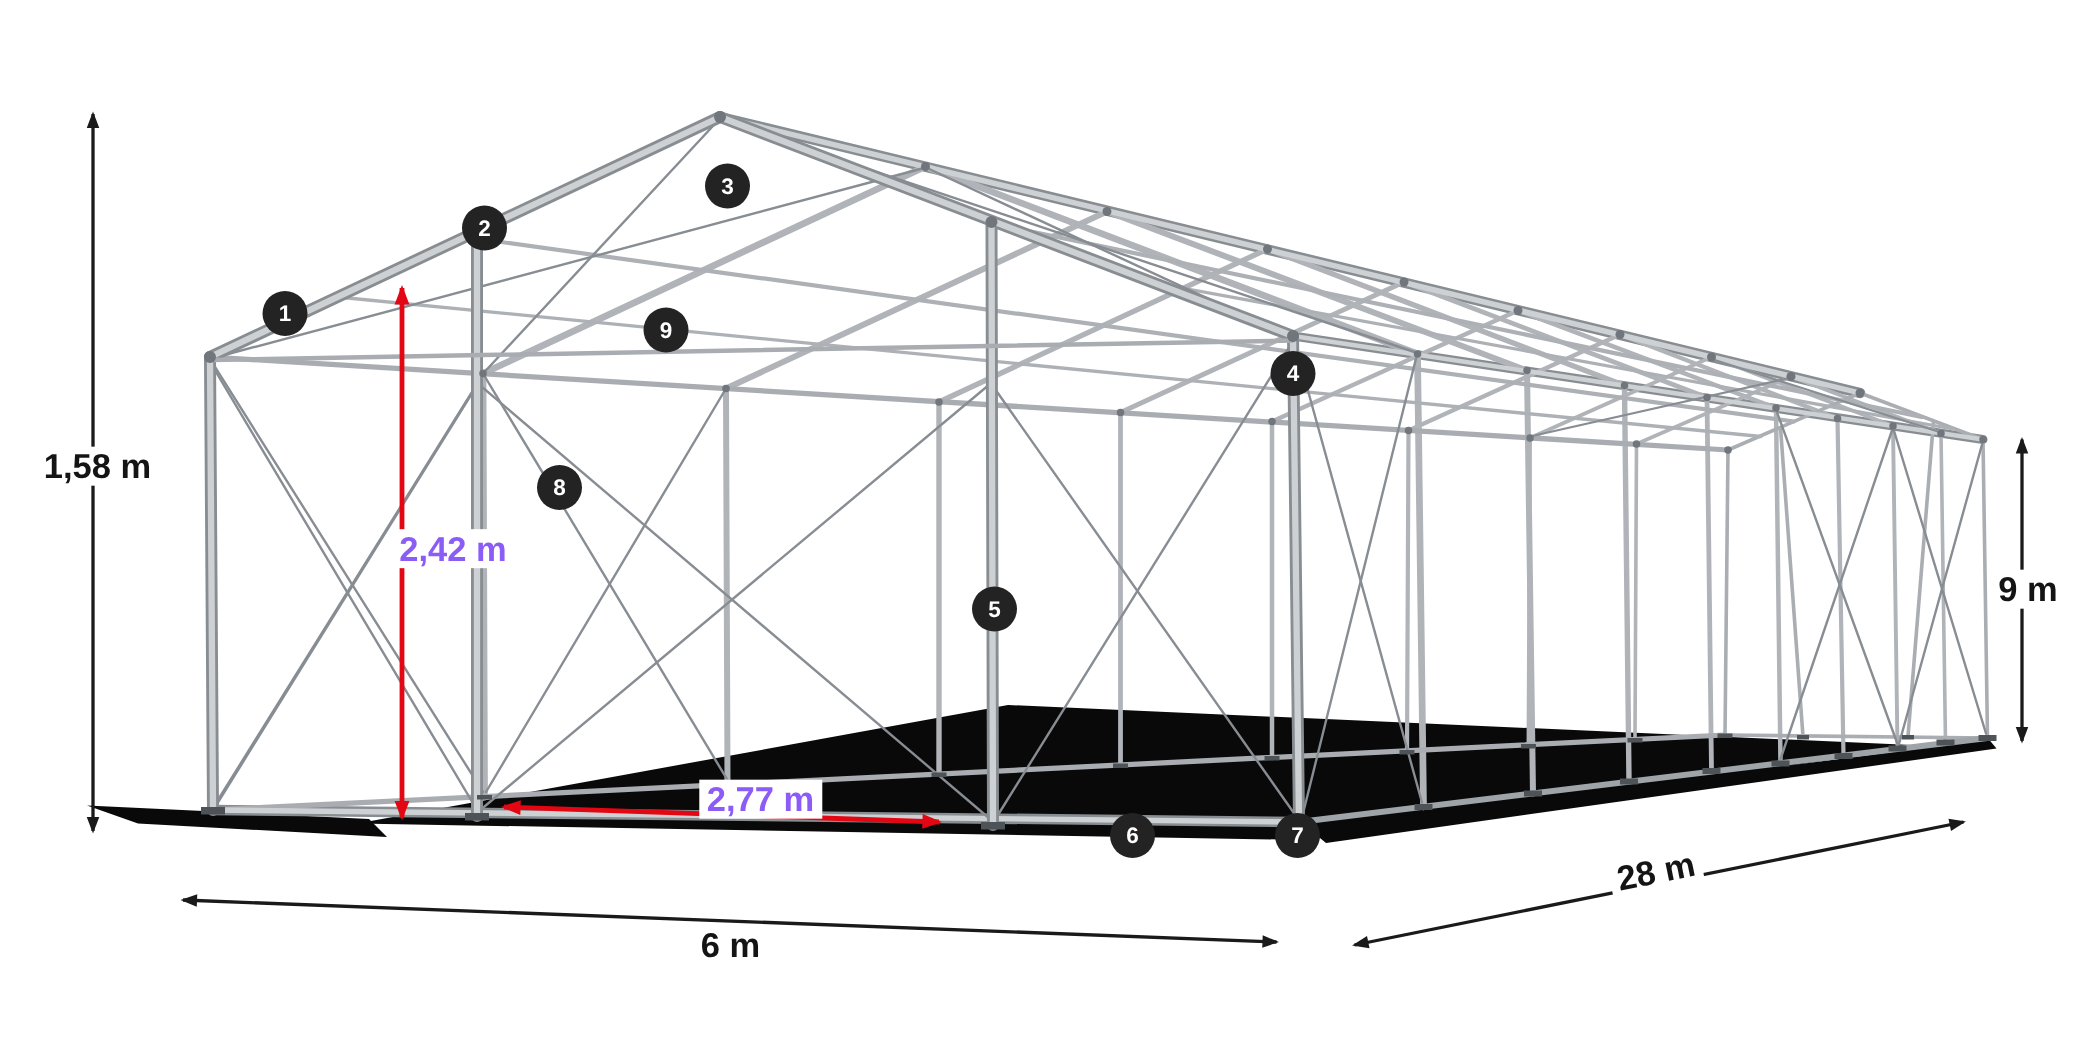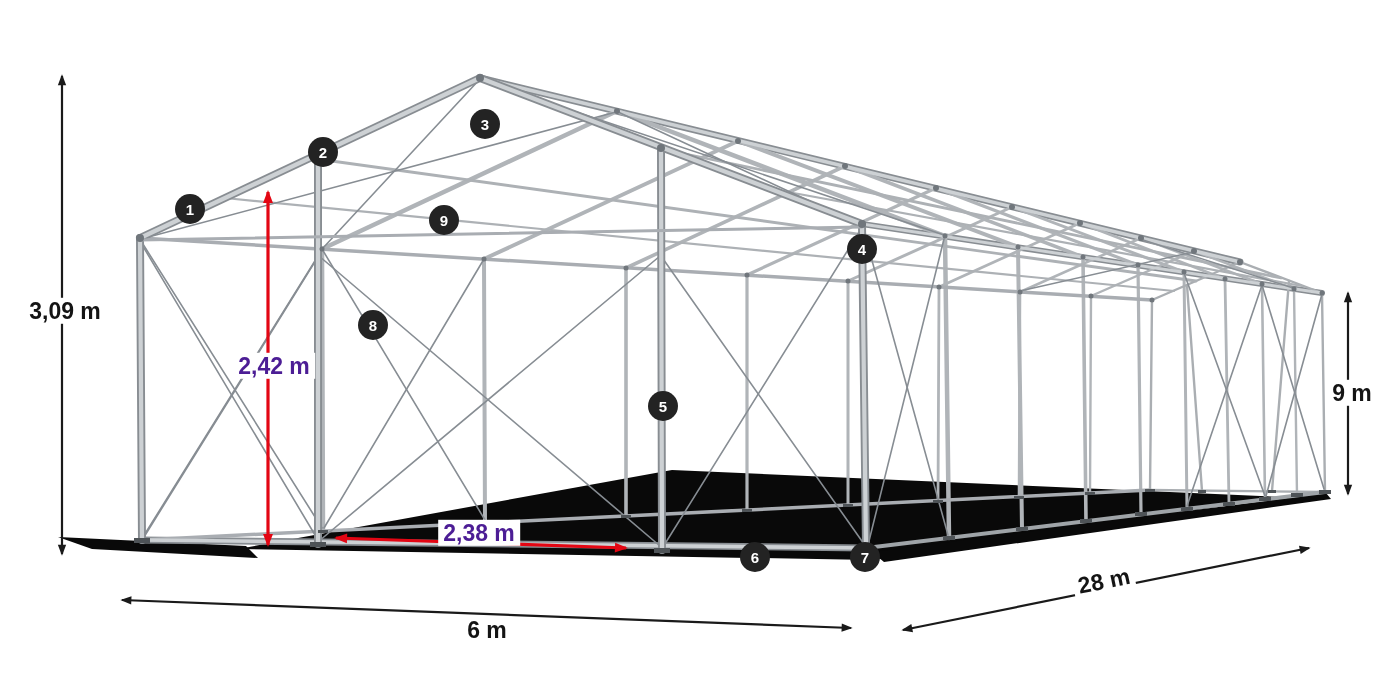--- a/index.html
+++ b/index.html
@@ -15,21 +15,21 @@
     border-radius:50%;background:#232323;color:#ffffff;
     font-size:15px;font-weight:700;line-height:1;
     display:flex;align-items:center;justify-content:center;
     user-select:none;z-index:4;
   }
   .dim-label{
     position:absolute;transform:translate(-50%,-50%);
     font-size:23px;font-weight:700;color:#141414;
     background:#ffffff;padding:0 5px;line-height:1.15;white-space:nowrap;z-index:3;
   }
-  .dim-label.red{color:#4c1d95;}
+  .dim-label.red{color:#8b5cf6;margin-left:28px;}
   .dim-label.rot{transform:translate(-50%,-50%) rotate(-11.5deg);}
 </style>
 </head>
 <body>
 
 <div class="stage">
 
   <svg class="canvas" width="1400" height="700" viewBox="0 0 1400 700">
     <defs>
       <marker id="ah-black" viewBox="0 0 10 10" refX="8.5" refY="5" markerWidth="13" markerHeight="11" markerUnits="userSpaceOnUse" orient="auto-start-reverse">
@@ -240,23 +240,23 @@
       </g>
       <g>
         <line x1="268" y1="192" x2="268" y2="545" stroke="#e30613" stroke-width="3.2" marker-start="url(#ah-red)" marker-end="url(#ah-red)"></line>
       </g>
       <g>
         <line x1="336" y1="538" x2="626" y2="548" stroke="#e30613" stroke-width="3.2" marker-start="url(#ah-red)" marker-end="url(#ah-red)"></line>
       </g>
     </g>
   </svg>
 
-  <div class="dim-label" style="left:65px;top:311px;">3,09 m</div>
+  <div class="dim-label" style="left:65px;top:311px;">1,58 m</div>
   <div class="dim-label red" style="left:274px;top:366px;">2,42 m</div>
-  <div class="dim-label red" style="left:479px;top:533px;">2,38 m</div>
+  <div class="dim-label red" style="left:479px;top:533px;">2,77 m</div>
   <div class="dim-label" style="left:1352px;top:393px;">9 m</div>
   <div class="dim-label" style="left:487px;top:630px;">6 m</div>
   <div class="dim-label rot" style="left:1104px;top:581px;">28 m</div>
 
   <div class="badge" style="left:190px;top:209px;">1</div>
   <div class="badge" style="left:323px;top:152px;">2</div>
   <div class="badge" style="left:485px;top:124px;">3</div>
   <div class="badge" style="left:862px;top:249px;">4</div>
   <div class="badge" style="left:663px;top:406px;">5</div>
   <div class="badge" style="left:755px;top:557px;">6</div>

